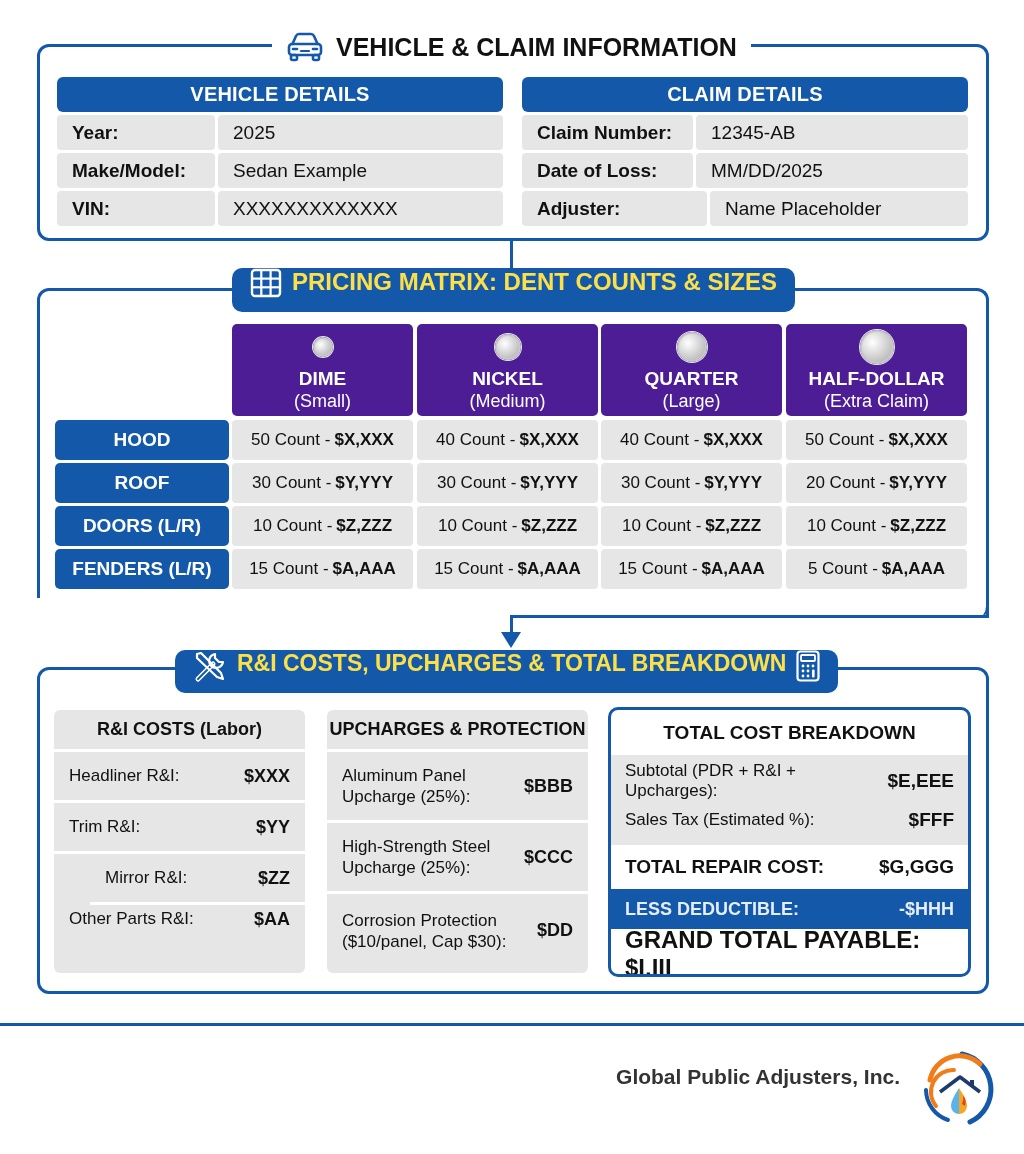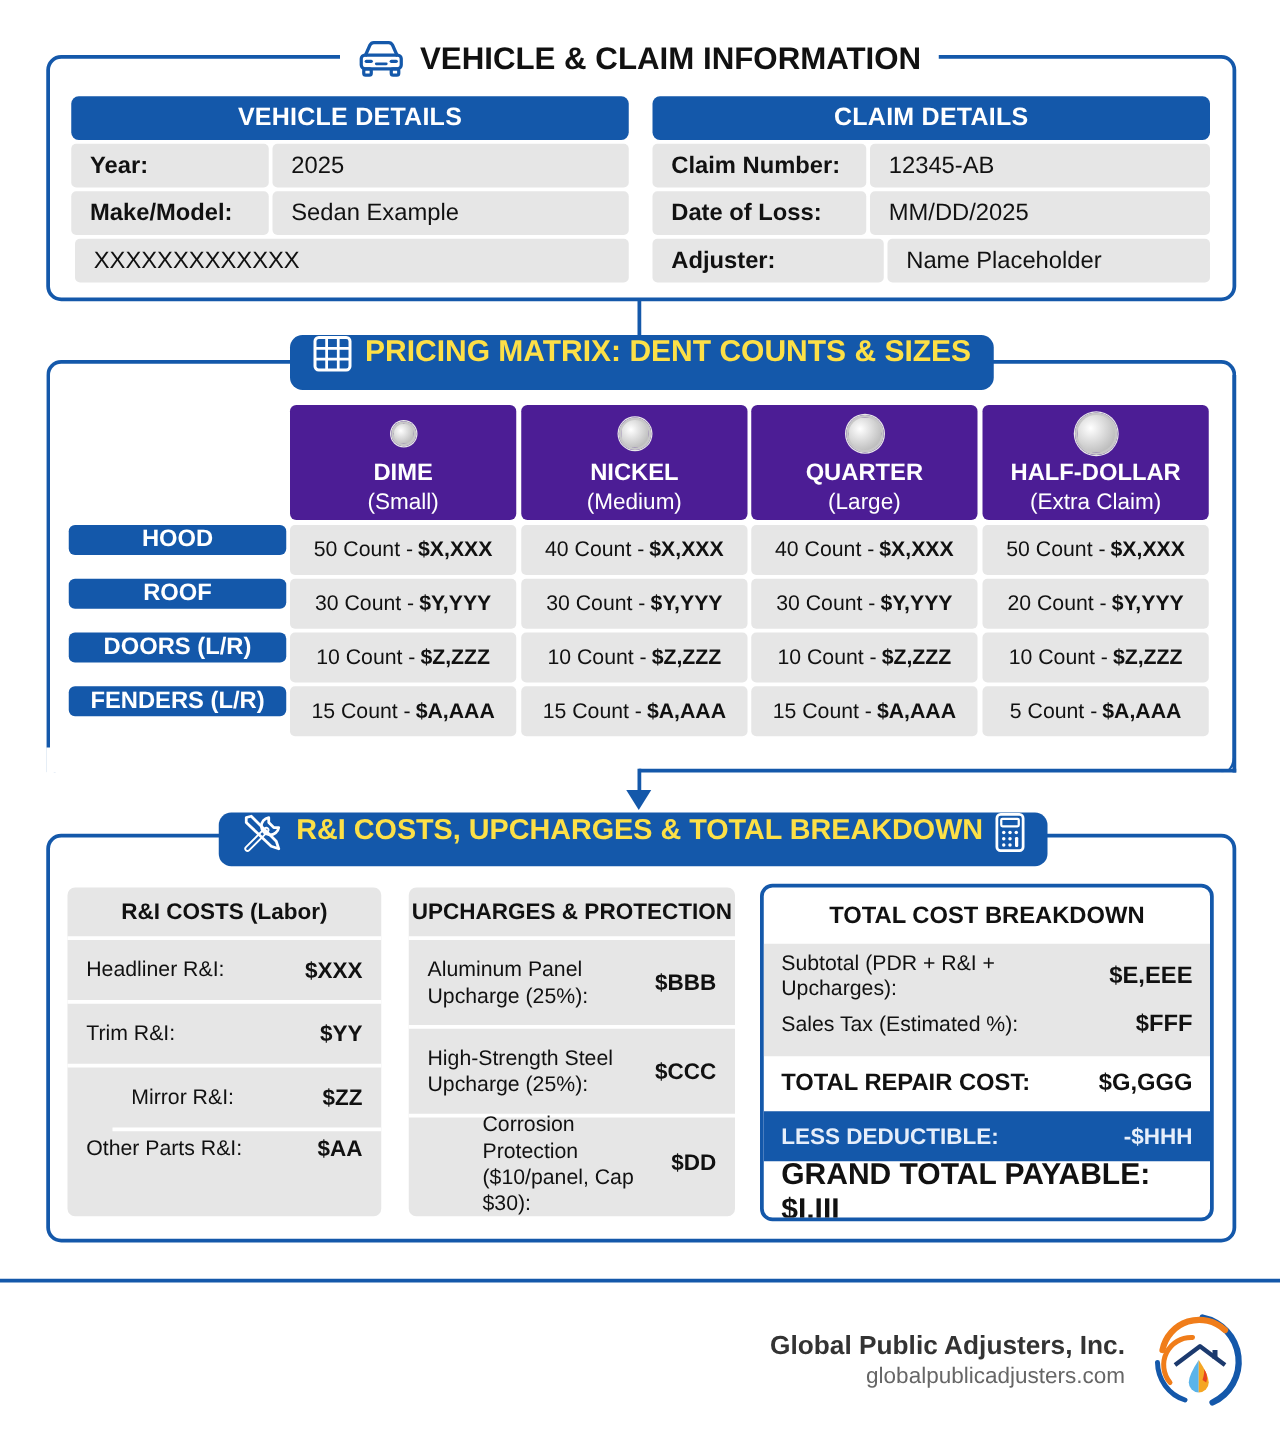--- a/index.html
+++ b/index.html
@@ -34,21 +34,21 @@
   .pill-title svg { flex-shrink: 0; }
 
   .col-head { position: absolute; top: 324px; width: 181px; height: 92px; background: #4c1d95; border-radius: 5px;
     color: #fff; text-align: center; }
   .coin { position: absolute; left: 50%; transform: translateX(-50%); border-radius: 50%;
     background: radial-gradient(circle at 35% 35%, #ffffff 0%, #d8d8d8 45%, #a9a9a9 100%);
     border: 2px solid #c8c8c8; box-shadow: 0 0 0 1px #e8e8e8; }
   .col-name { position: absolute; left: 0; right: 0; top: 44px; font-weight: 700; font-size: 19px; }
   .col-sub { position: absolute; left: 0; right: 0; top: 67px; font-size: 18px; }
 
-  .row-head { position: absolute; left: 55px; width: 174px; height: 24px; background: #1458aa; border-radius: 5px;
+  .row-head { position: absolute; left: 55px; width: 174px; height: 40px; background: #1458aa; border-radius: 5px;
     color: #fff; font-weight: 700; font-size: 19px; display: flex; align-items: center; justify-content: center; }
   .cell { position: absolute; width: 181px; height: 40px; background: #e6e6e6; border-radius: 4px; font-size: 17px;
     display: flex; align-items: center; justify-content: center; white-space: nowrap; }
   .cell b { font-weight: 700; margin-left: 4px; }
 
   
   #sec3-frame { left: 37px; top: 667px; width: 952px; height: 327px; }
 
   .cost-card { position: absolute; background: #e6e6e6; border-radius: 6px; }
   .cost-head { height: 42px; display: flex; align-items: center; justify-content: center; font-weight: 700; font-size: 18px;
@@ -96,20 +96,21 @@
   <div class="detail-head">VEHICLE DETAILS</div>
   <div class="detail-row">
     <div class="detail-label" style="width:158px;">Year:</div>
     <div class="detail-value">2025</div>
   </div>
   <div class="detail-row">
     <div class="detail-label" style="width:158px;">Make/Model:</div>
     <div class="detail-value">Sedan Example</div>
   </div>
   <div class="detail-row">
+    <div class="detail-label" style="width:158px;">VIN:</div>
     <div class="detail-value">XXXXXXXXXXXXX</div>
   </div>
 </div>
 
 <div class="detail-card" style="left:522px;">
   <div class="detail-head">CLAIM DETAILS</div>
   <div class="detail-row">
     <div class="detail-label" style="width:171px;">Claim Number:</div>
     <div class="detail-value">12345-AB</div>
   </div>
@@ -291,21 +292,21 @@
     </span>
     <span class="amt">$BBB</span>
   </div>
   <div class="cost-row" style="height:71px;">
     <span style="line-height:21px;">
       <span>High-Strength Steel</span><br>
       <span>Upcharge (25%):</span>
     </span>
     <span class="amt">$CCC</span>
   </div>
-  <div class="cost-row" style="height:73px;margin-left:44px;">
+  <div class="cost-row" style="height:73px;">
     <span style="line-height:21px;">
       <span>Corrosion Protection</span><br>
       <span>($10/panel, Cap $30):</span>
     </span>
     <span class="amt">$DD</span>
   </div>
 </div>
 
 <div id="total-card">
   <div class="tot-head">TOTAL COST BREAKDOWN</div>
@@ -328,21 +329,20 @@
     <span>-$HHH</span>
   </div>
   <div class="tot-row tot-grand">
     <span>GRAND TOTAL PAYABLE: $I,III</span>
   </div>
 </div>
 
 <div class="footer-rule"></div>
 <div class="company">
   <div class="company-name">Global Public Adjusters, Inc.</div>
-  <div class="company-url">globalpublicadjusters.com</div>
 </div>
 <svg class="logo" viewBox="0 0 82 76">
 
   <path d="M44 4 A36 36 0 0 1 52 72" fill="none" stroke="#1458aa" stroke-width="5" stroke-linecap="round"></path>
 
   <path d="M12 30 A30 30 0 0 1 62 14" fill="none" stroke="#f07d1a" stroke-width="5" stroke-linecap="round"></path>
 
   <path d="M8 40 A32 32 0 0 0 30 70" fill="none" stroke="#1458aa" stroke-width="4" stroke-linecap="round"></path>
 
   <path d="M18 56 A22 22 0 0 1 36 20" fill="none" stroke="#f07d1a" stroke-width="4" stroke-linecap="round"></path>

